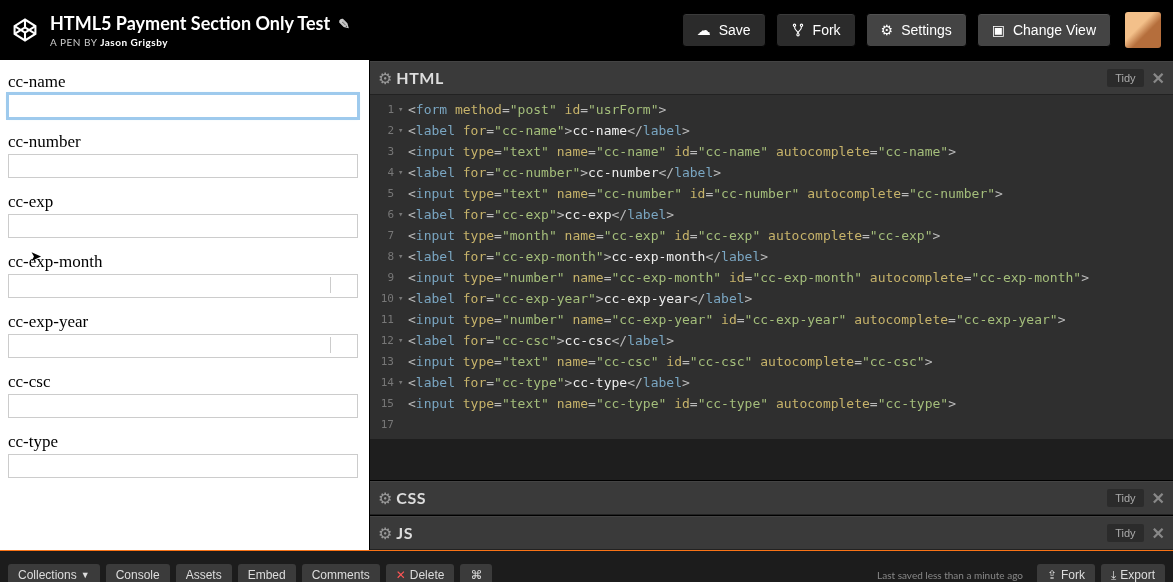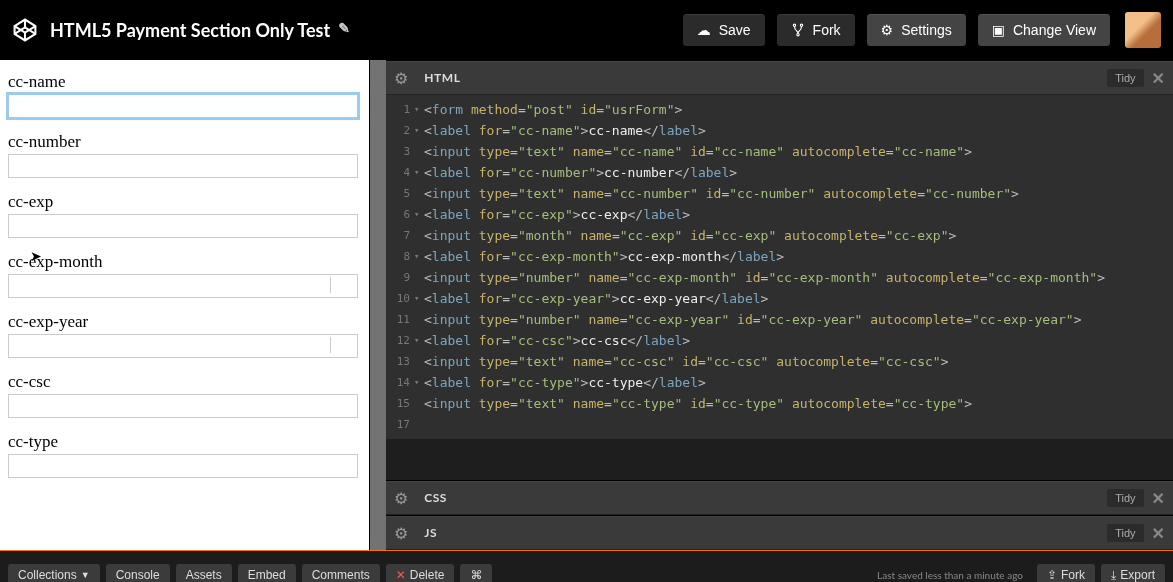--- a/index.html
+++ b/index.html
@@ -1,39 +1,39 @@
 <!DOCTYPE html>
 <html><head>
 <meta charset="utf-8">
 <style>
   * { box-sizing: border-box; margin: 0; padding: 0; }
   html, body { width: 1173px; height: 582px; font-family: Lato, "Helvetica Neue", Arial, sans-serif; background:#000; overflow:hidden; }
   
   .header { background:#000; height:60px; display:flex; align-items:center; padding:0 12px; color:#fff; }
   .logo { width:26px; height:26px; margin-right:12px; display:flex; align-items:center; justify-content:center; }
   .title-block { flex:1; }
-  .pen-title { font-size:18px; font-weight:700; display:flex; align-items:flex-start; gap:8px;}
+  .pen-title { font-size:18px; font-weight:700; display:flex; align-items:center; gap:8px;}
   .pen-subtitle { font-size:10px; color:#ccc; margin-top:2px; letter-spacing:0.5px;}
   .pen-subtitle .author { color:#fff; font-weight:700; }
   .hdr-buttons { display:flex; gap:10px; align-items:center; }
   .hdr-btn { background:#2b2b2b; color:#fff; border:1px solid #000; border-radius:4px; padding:8px 14px; font-size:14px; display:flex; align-items:center; gap:8px; cursor:pointer; box-shadow: inset 0 1px 0 rgba(255,255,255,0.08), 0 1px 2px rgba(0,0,0,0.6);}
   .hdr-btn.light { background:#444; }
   .avatar { width:36px; height:36px; border-radius:3px; background: linear-gradient(135deg,#f3c08a 40%,#b56e3c 60%); margin-left:4px;}
   
-  .workspace { display:flex; height:490px; background:#737373;gap:16px; }
+  .workspace { display:flex; height:490px; background:#7f1d1d; }
   .preview { width:370px; background:#fff; padding:8px; font-family: "Times New Roman", serif; font-size:17px; color:#000; overflow:hidden; border-right:1px solid #000; }
   .preview label { display:block; margin-top:4px; margin-bottom:2px;}
   .preview input { width:350px; height:24px; border:1px solid #ccc; padding:2px 4px; font-size:14px;}
   .preview input.focused { outline:2px solid #9ecaed; border-color:#9ecaed; box-shadow:0 0 3px #9ecaed;}
   .preview .spin { position:relative; }
   .preview .spin::after { content:""; position:absolute; right:18px; top:3px; width:12px; height:16px; border-left:1px solid #ccc;}
   .editors { flex:1; display:flex; flex-direction:column; background:#1e1e1e; }
   .panel { display:flex; flex-direction:column; border-top:1px solid #000;}
   .panel-header { background:#3a3a3a; height:34px; display:flex; align-items:center; padding:0 8px; color:#ccc; box-shadow: inset 0 1px 0 rgba(255,255,255,0.05); border-bottom:1px solid #222;}
-  .panel-title { font-size:12px; font-weight:700; color:#ddd; margin-left:16px; letter-spacing:0.5px;}
+  .panel-title { font-size:16px; font-weight:700; color:#ddd; margin-left:4px; letter-spacing:0.5px;}
   .panel-header .gear { color:#999; cursor:pointer; }
   .panel-header .spacer { flex:1; }
   .mini-btn { background:#2b2b2b; color:#aaa; border:none; font-size:11px; padding:3px 8px; border-radius:2px; margin-left:6px; cursor:pointer;}
   .panel-close { color:#888; font-size:16px; margin-left:8px; cursor:pointer; font-weight:bold;}
   .code { background:#2f2f2f; font-family: Monaco, Consolas, monospace; font-size:13px; line-height:21px; padding:4px 0; overflow:hidden;}
   .code .line { display:flex; white-space:pre; }
   .code .gutter { width:28px; text-align:right; color:#777; padding-right:4px; user-select:none; font-size:11px; line-height:21px;}
   .code .fold { width:10px; color:#777; font-size:9px; user-select:none; line-height:21px;}
   .code .src { flex:1; }
   .t-tag { color:#7aa6c2;text-align:center; }     
@@ -64,20 +64,23 @@
           <path d="M50 10 L50 40"></path>
           <path d="M50 60 L50 90"></path>
         </g>
       </svg>
   </div>
   <div class="title-block">
     <div class="pen-title">
       <span>HTML5 Payment Section Only Test</span>
       <span class="pencil-icon">✎</span>
     </div>
+    <div class="pen-subtitle">
+      <span>A PEN BY </span><span class="author">Jason Grigsby</span>
+    </div>
   </div>
   <div class="hdr-buttons">
     <button class="hdr-btn">
       <span>☁</span>
       <span>Save</span>
     </button>
     <button class="hdr-btn">
       <span>
           <svg width="14" height="14" viewBox="0 0 24 24" fill="none" stroke="#fff" stroke-width="2">
             <circle cx="6" cy="4" r="2"></circle>

